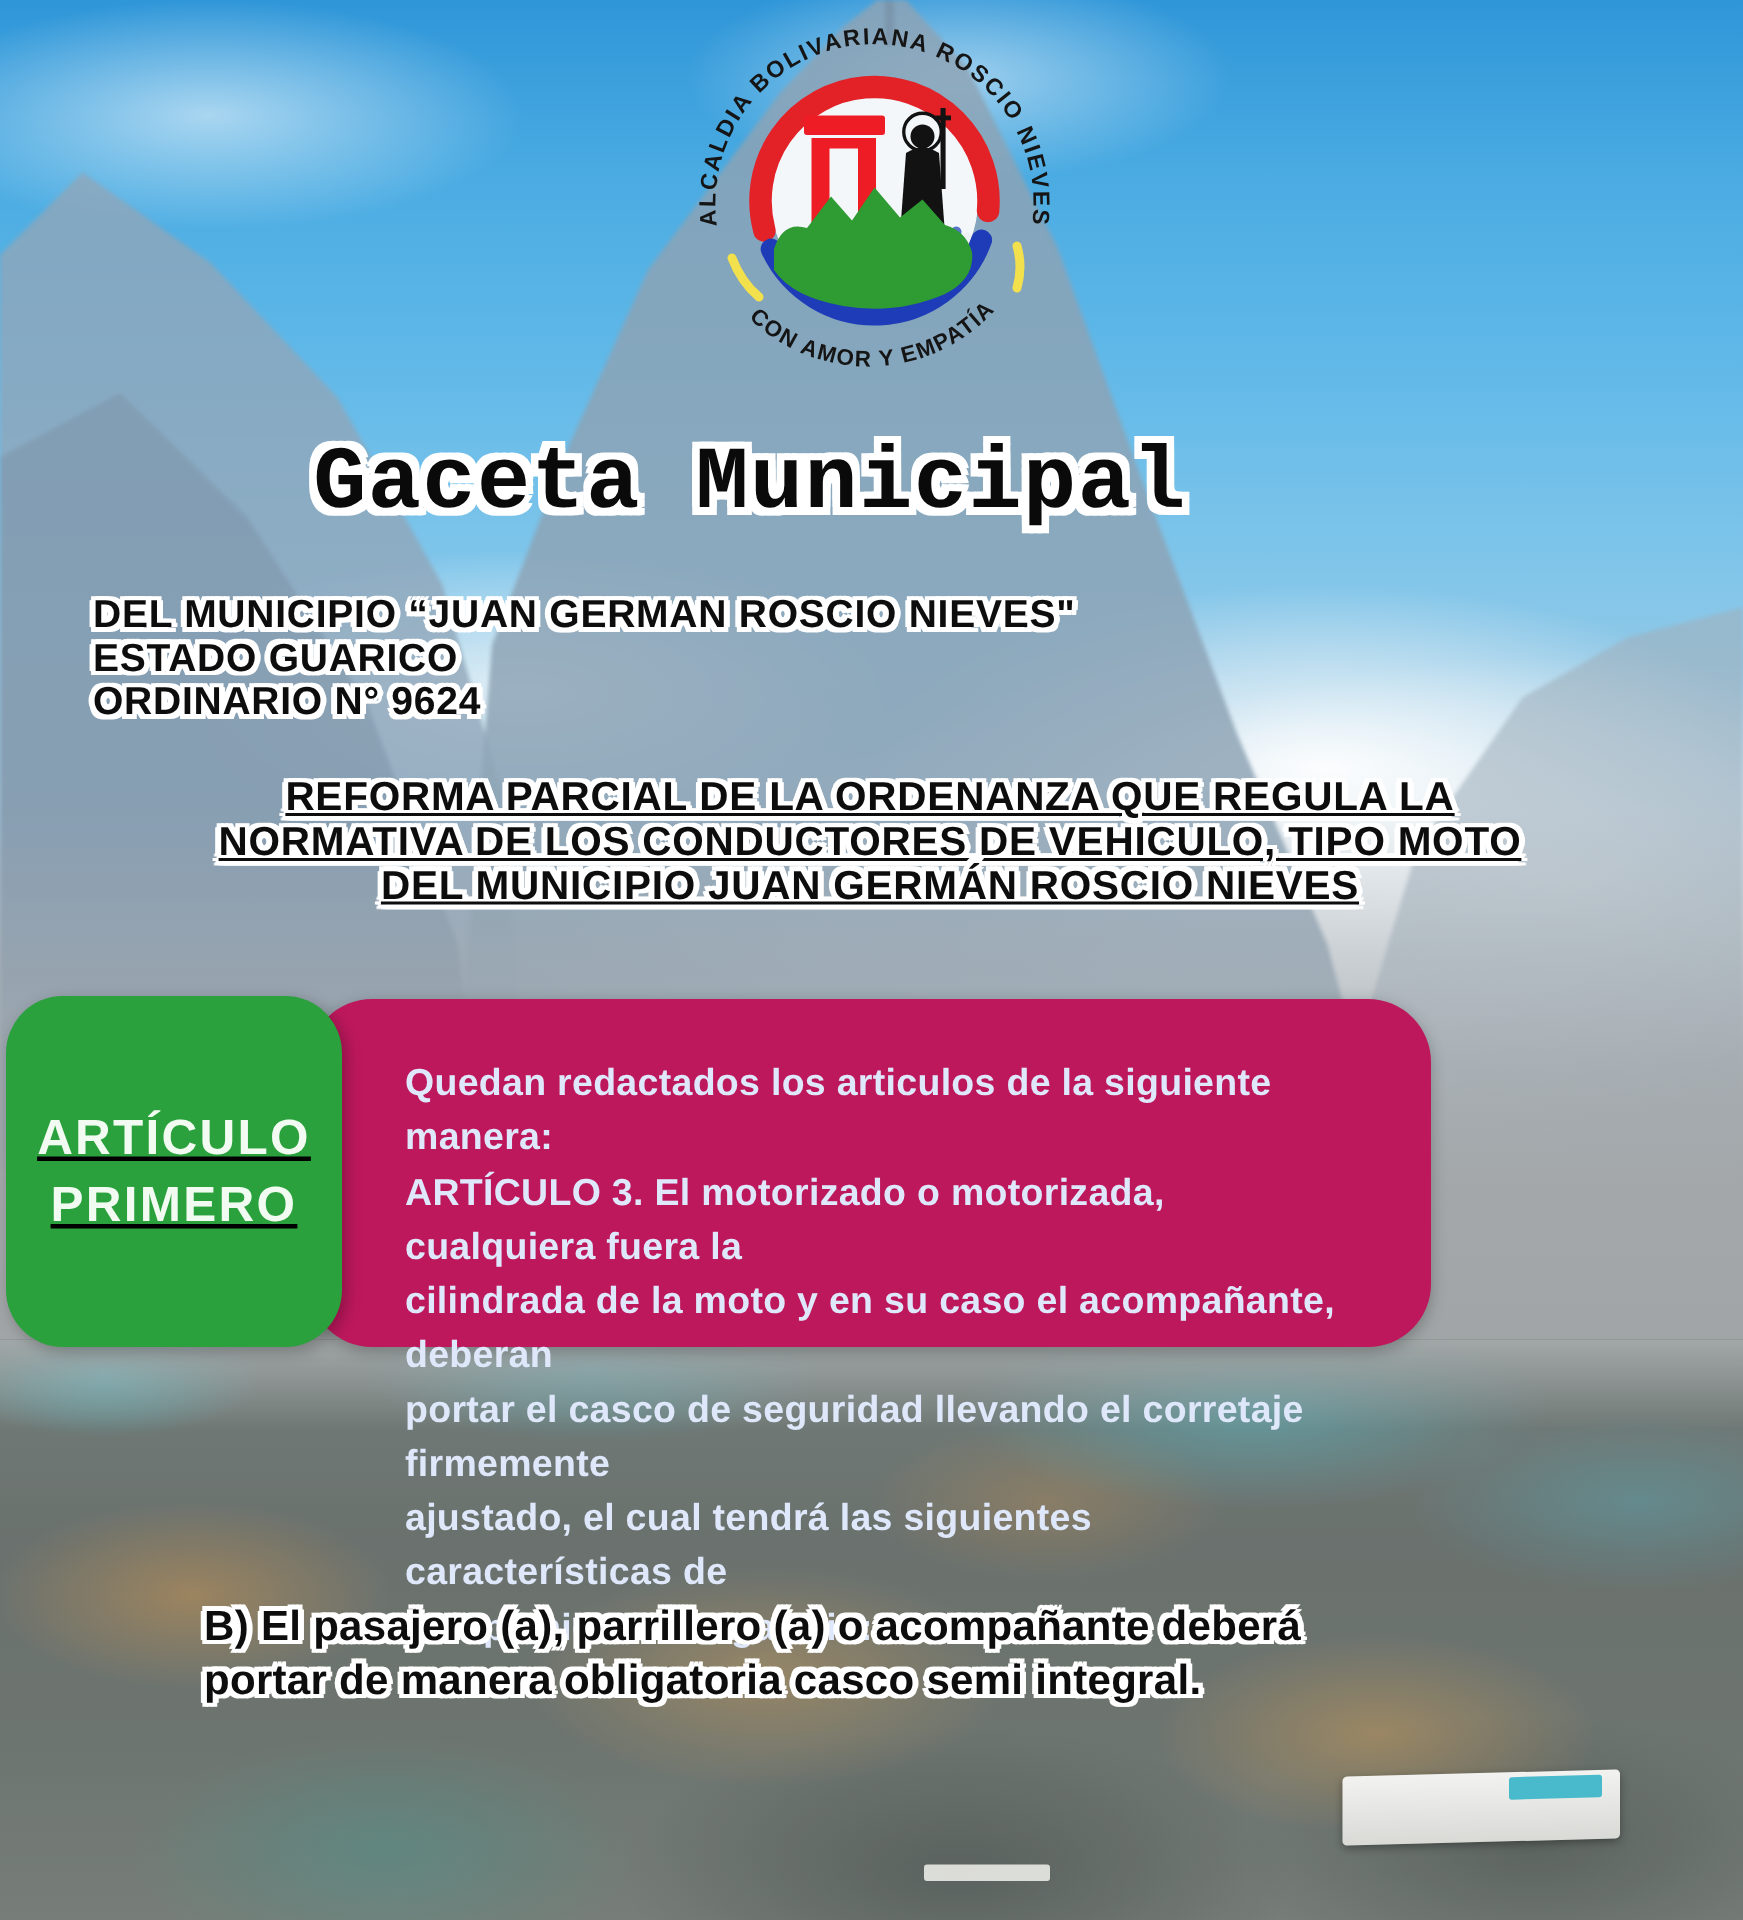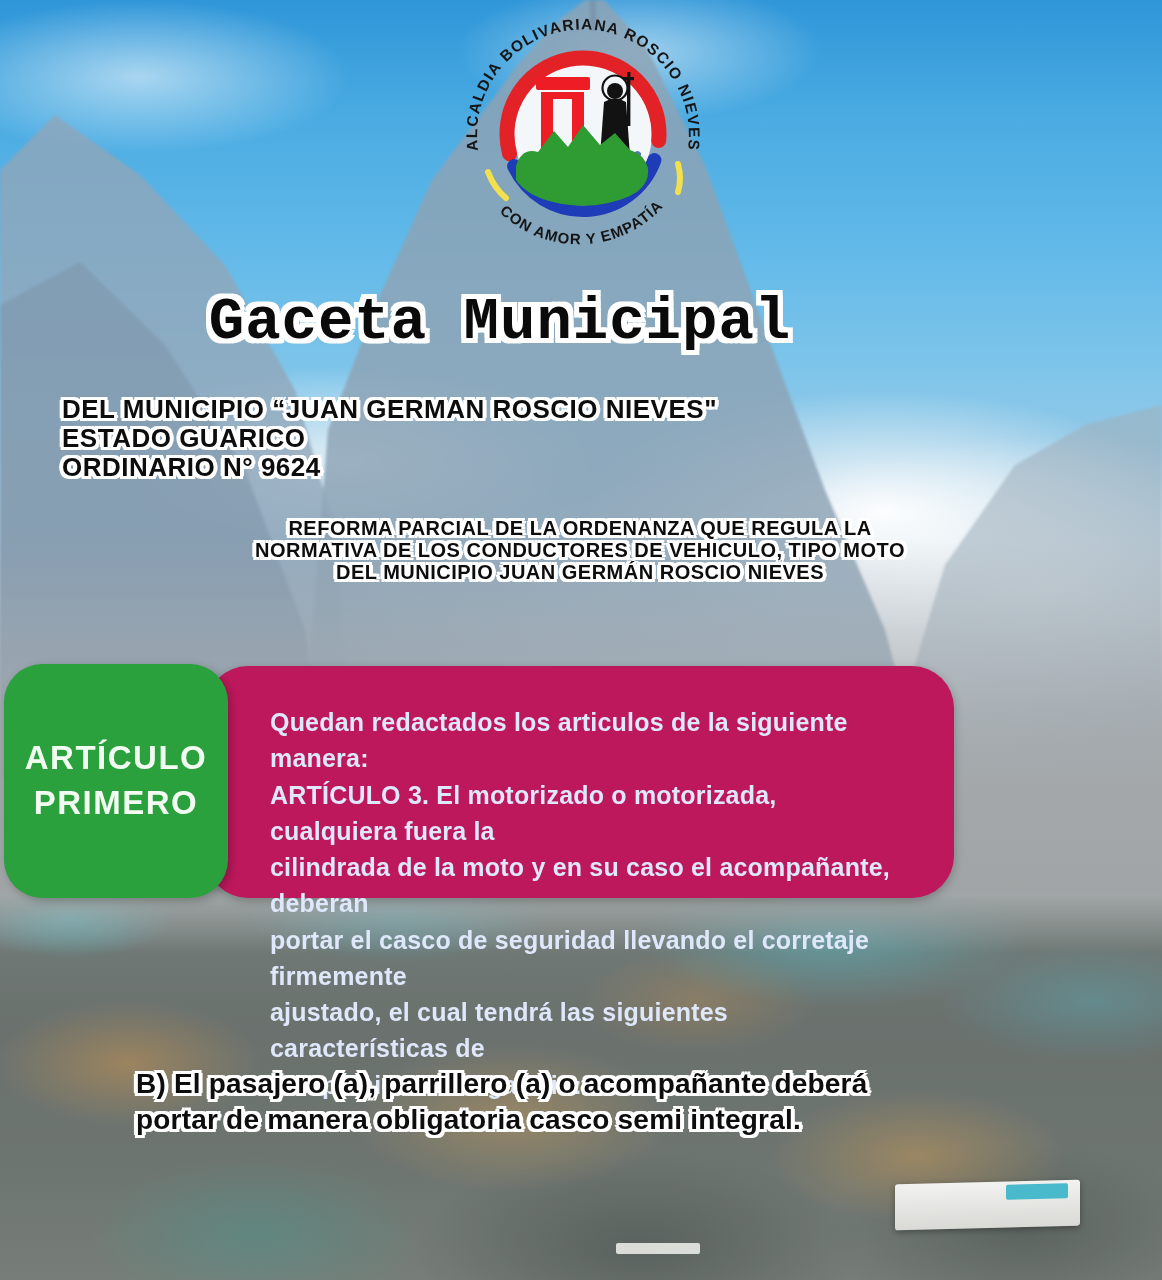--- a/index.html
+++ b/index.html
@@ -87,36 +87,37 @@
     font-size:59px;font-weight:800;letter-spacing:1px;line-height:1.05;
     font-family:Liberation Mono, monospace;
     text-align:center;
   }
   .gazette-subtitle{
     position:absolute;left:62px;top:383px;width:700px;
     font-size:26px;font-weight:bold;line-height:1.12;letter-spacing:.5px;margin-top:12px;
   }
   .reforma-heading{
     position:absolute;left:80px;top:517px;width:1000px;text-align:center;
-    font-size:20px;font-weight:bold;line-height:1.1;letter-spacing:.5px;
+    font-size:27px;font-weight:bold;line-height:1.1;letter-spacing:.5px;text-decoration:underline;
   }
   .blue-card{
     position:absolute;left:206px;top:666px;width:748px;height:232px;
     background:#be185d;border-radius:42px;
     box-shadow:0 3px 10px rgba(0,0,0,.25);
   }
   .blue-card .body{
     position:absolute;left:64px;top:38px;width:640px;
     color:#dfe8fb;font-size:25px;font-weight:bold;line-height:1.45;letter-spacing:.2px;
   }
   .green-card{
     position:absolute;left:4px;top:664px;width:224px;height:234px;
     background:#2aa13c;border-radius:38px;
     display:flex;align-items:center;justify-content:center;text-align:center;
     box-shadow:3px 3px 10px rgba(0,0,0,.25);
+    text-decoration:underline;
   }
   .green-card .label{
     color:#f2fbf2;font-size:33px;font-weight:bold;line-height:1.35;letter-spacing:1.5px;
   }
   .item-a{
     position:absolute;left:136px;top:924px;width:850px;
     font-size:31px;font-weight:bold;line-height:1.27;letter-spacing:.2px;
   }
   .item-b{
     position:absolute;left:136px;top:1066px;width:880px;

